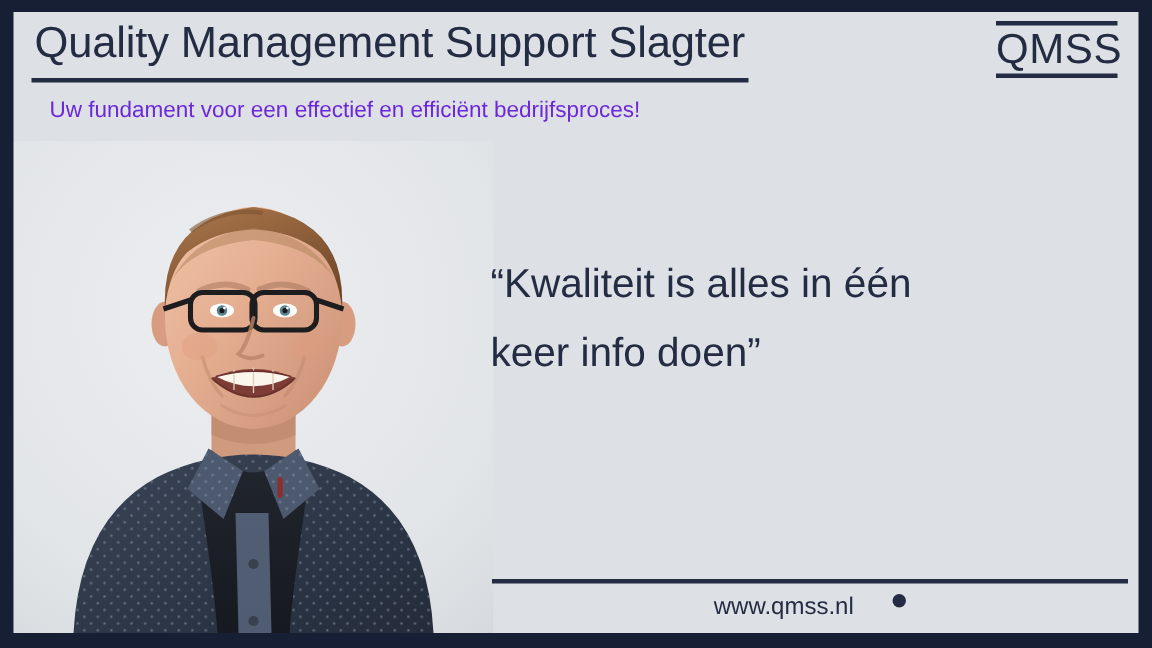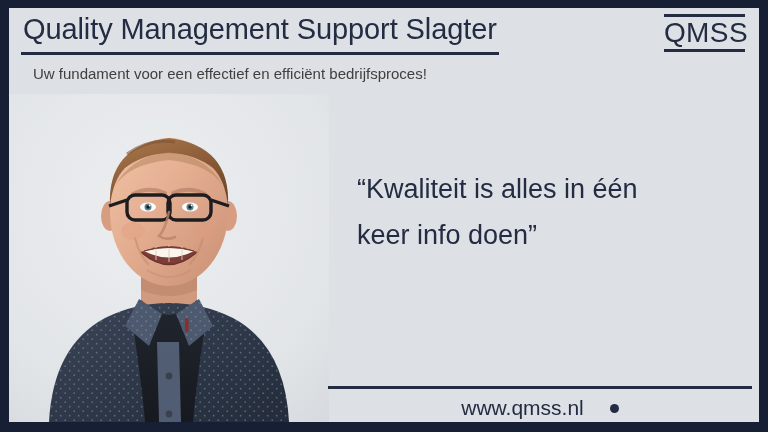--- a/index.html
+++ b/index.html
@@ -43,21 +43,21 @@
     position:absolute;
     left:12px; top:44px;
     width:478px; height:3px;
     background:#232c42;
   }
   #tagline{
     position:absolute;
     left:24px; top:57px;
     font-size:15px;
     font-weight:400;
-    color:#404040;
+    color:#6d28d9;
     white-space:nowrap;
   }
 
   
   #logo-block{
     position:absolute;
     right:11px; top:6px;
     text-align:right;
     margin-left:24px;
   }
@@ -84,44 +84,43 @@
     position:absolute;
     left:0px; top:86px;
     width:320px; height:328px;
     overflow:hidden;
   }
   #portrait svg{ display:block; width:320px; height:328px; }
 
   
   #quote{
     position:absolute;
-    left:348px; top:158px;
+    left:318px; top:158px;
     width:400px;
     font-size:27px;
     font-weight:400;
     line-height:46px;
     color:#232c42;
   }
 
   
   #footer-rule{
     position:absolute;
     left:319px; top:378px;
     width:424px; height:3px;
     background:#232c42;
   }
   #footer-contact{
     position:absolute;
     left:319px; top:388px;
     width:424px;
     display:flex;
-    align-items:center;
     justify-content:center;
     gap:26px;
-    font-size:21px;
+    font-size:16px;
     color:#232c42;
     white-space:nowrap;
   }
   #footer-dot{
     display:inline-block;
     width:9px; height:9px;
     border-radius:50%;
     background:#232c42;
     flex:0 0 auto;
   }

